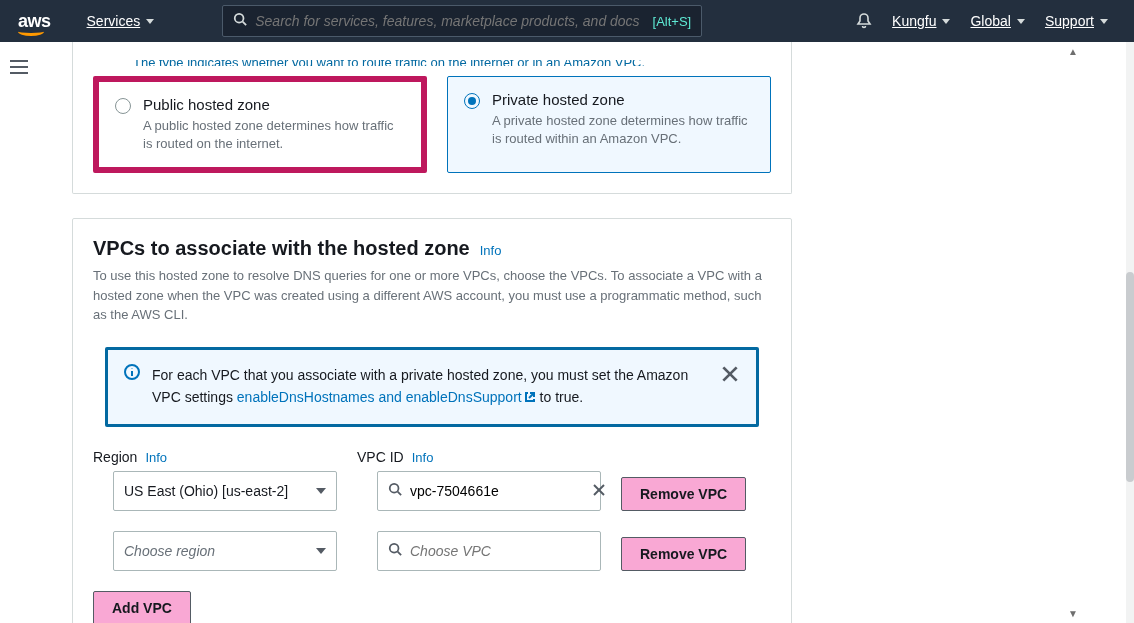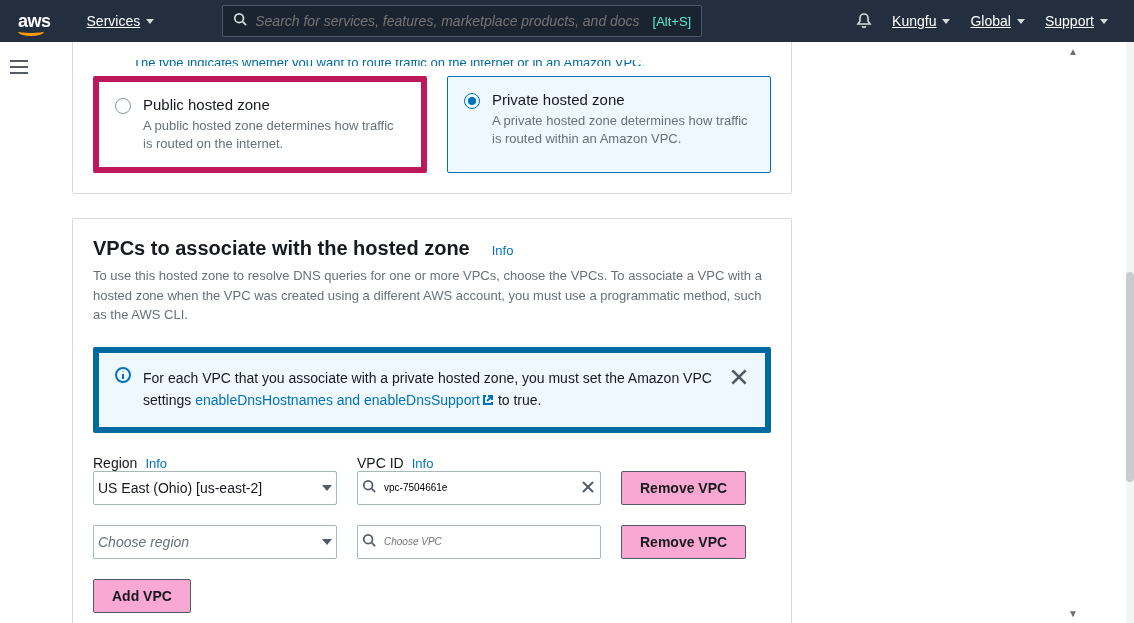--- a/index.html
+++ b/index.html
@@ -44,42 +44,42 @@
 
   .radio-row { display: flex; gap: 20px; }
   .radio-card { flex: 1; border: 6px solid #be185d; border-radius: 2px; padding: 14px 16px; display: flex; gap: 12px; cursor: pointer; }
   .radio-card.selected { border: 1px solid #0073bb; background: #f0f8ff; }
   .radio-circle { width: 16px; height: 16px; border: 1px solid #879596; border-radius: 50%; flex-shrink: 0; margin-top: 2px; position: relative; }
   .radio-card.selected .radio-circle { border-color: #0073bb; }
   .radio-card.selected .radio-circle::after { content: ""; width: 8px; height: 8px; background: #0073bb; border-radius: 50%; position: absolute; top: 3px; left: 3px; }
   .radio-title { font-size: 15px; color: #16191f; margin-bottom: 4px; }
   .radio-desc { font-size: 13px; color: #687078; line-height: 1.4; }
 
-  .section-header { display: flex; align-items: baseline; gap: 22px; margin-bottom: 6px; }
+  .section-header { display: flex; align-items: baseline; gap: 10px; margin-bottom: 6px; }
   .section-header h2 { font-size: 20px; font-weight: 700; }
   .info-link { color: #0073bb; font-size: 13px; font-weight: 400; cursor: pointer; }
   .section-helptext { font-size: 13px; color: #687078; line-height: 1.5; }
 
-  .flash-info { border: 6px solid #0369a1; background: #f0f8ff; border-radius: 2px; padding: 14px 16px; display: flex; gap: 12px; margin: 22px 0; align-items: flex-start; }
+  .flash-info { border: 3px solid #0369a1; background: #f0f8ff; border-radius: 2px; padding: 14px 16px; display: flex; gap: 12px; margin: 22px 12px; align-items: flex-start; }
   .flash-info .icon { color: #0073bb; flex-shrink: 0; }
   .flash-info .msg { flex: 1; font-size: 14px; color: #16191f; line-height: 1.6; }
   .flash-info a { color: #0073bb; text-decoration: none; }
   .flash-info .dismiss { color: #545b64; cursor: pointer; padding: 2px; }
   .ext-icon { display: inline-block; vertical-align: middle; margin-left: 2px; }
 
   .form-row { display: flex; gap: 20px; align-items: flex-end; margin-bottom: 20px; }
   .field-group { display: flex; flex-direction: column; }
   .field-region { width: 244px; }
   .field-vpc { width: 244px; justify-content: center; }
-  .field-label { font-size: 14px; color: #16191f; display: flex; align-items: baseline; gap: 8px; }
-  .select, .searchbox { height: 34px; border: 1px solid #aab7b8; border-radius: 2px; background: #fff; display: flex; align-items: center; padding: 0 4px; font-size: 14px; }
+  .field-label { font-size: 14px; color: #16191f; margin-bottom: 6px; display: flex; align-items: baseline; gap: 8px; }
+  .select, .searchbox { height: 40px; border: 1px solid #aab7b8; border-radius: 2px; background: #fff; display: flex; align-items: center; padding: 0 10px; font-size: 14px; margin-left: 20px; }
   .select { justify-content: space-between; cursor: pointer; }
   .select .tri { width: 0; height: 0; border-left: 5px solid transparent; border-right: 5px solid transparent; border-top: 6px solid #545b64; }
   .searchbox .mag { margin-right: 8px; color: #545b64; flex-shrink: 0; }
-  .searchbox input { flex: 1; border: 0; outline: 0; font-size: 10px; font-family: inherit; }
+  .searchbox input { flex: 1; border: 0; outline: 0; font-size: 14px; font-family: inherit; }
   .searchbox .clear { color: #545b64; cursor: pointer; padding: 0 2px; }
   .placeholder { color: #687078; font-style: italic; }
   .btn { height: 34px; border: 1px solid #545b64; background: #f9a8d4; color: #16191f; border-radius: 2px; padding: 0 18px; font-size: 14px; font-weight: 700; cursor: pointer; }
   .add-btn-row { margin-top: 6px; }
 
   svg.icon-mag { width: 14px; height: 14px; stroke: currentColor; fill: none; stroke-width: 2; }
   svg.icon-x { width: 12px; height: 12px; stroke: currentColor; stroke-width: 2; fill: none; }
   svg.icon-info-circle { width: 16px; height: 16px; stroke: currentColor; fill: none; stroke-width: 2; }
   svg.icon-external { width: 12px; height: 12px; stroke: #0073bb; fill: none; stroke-width: 2; }
 </style>

